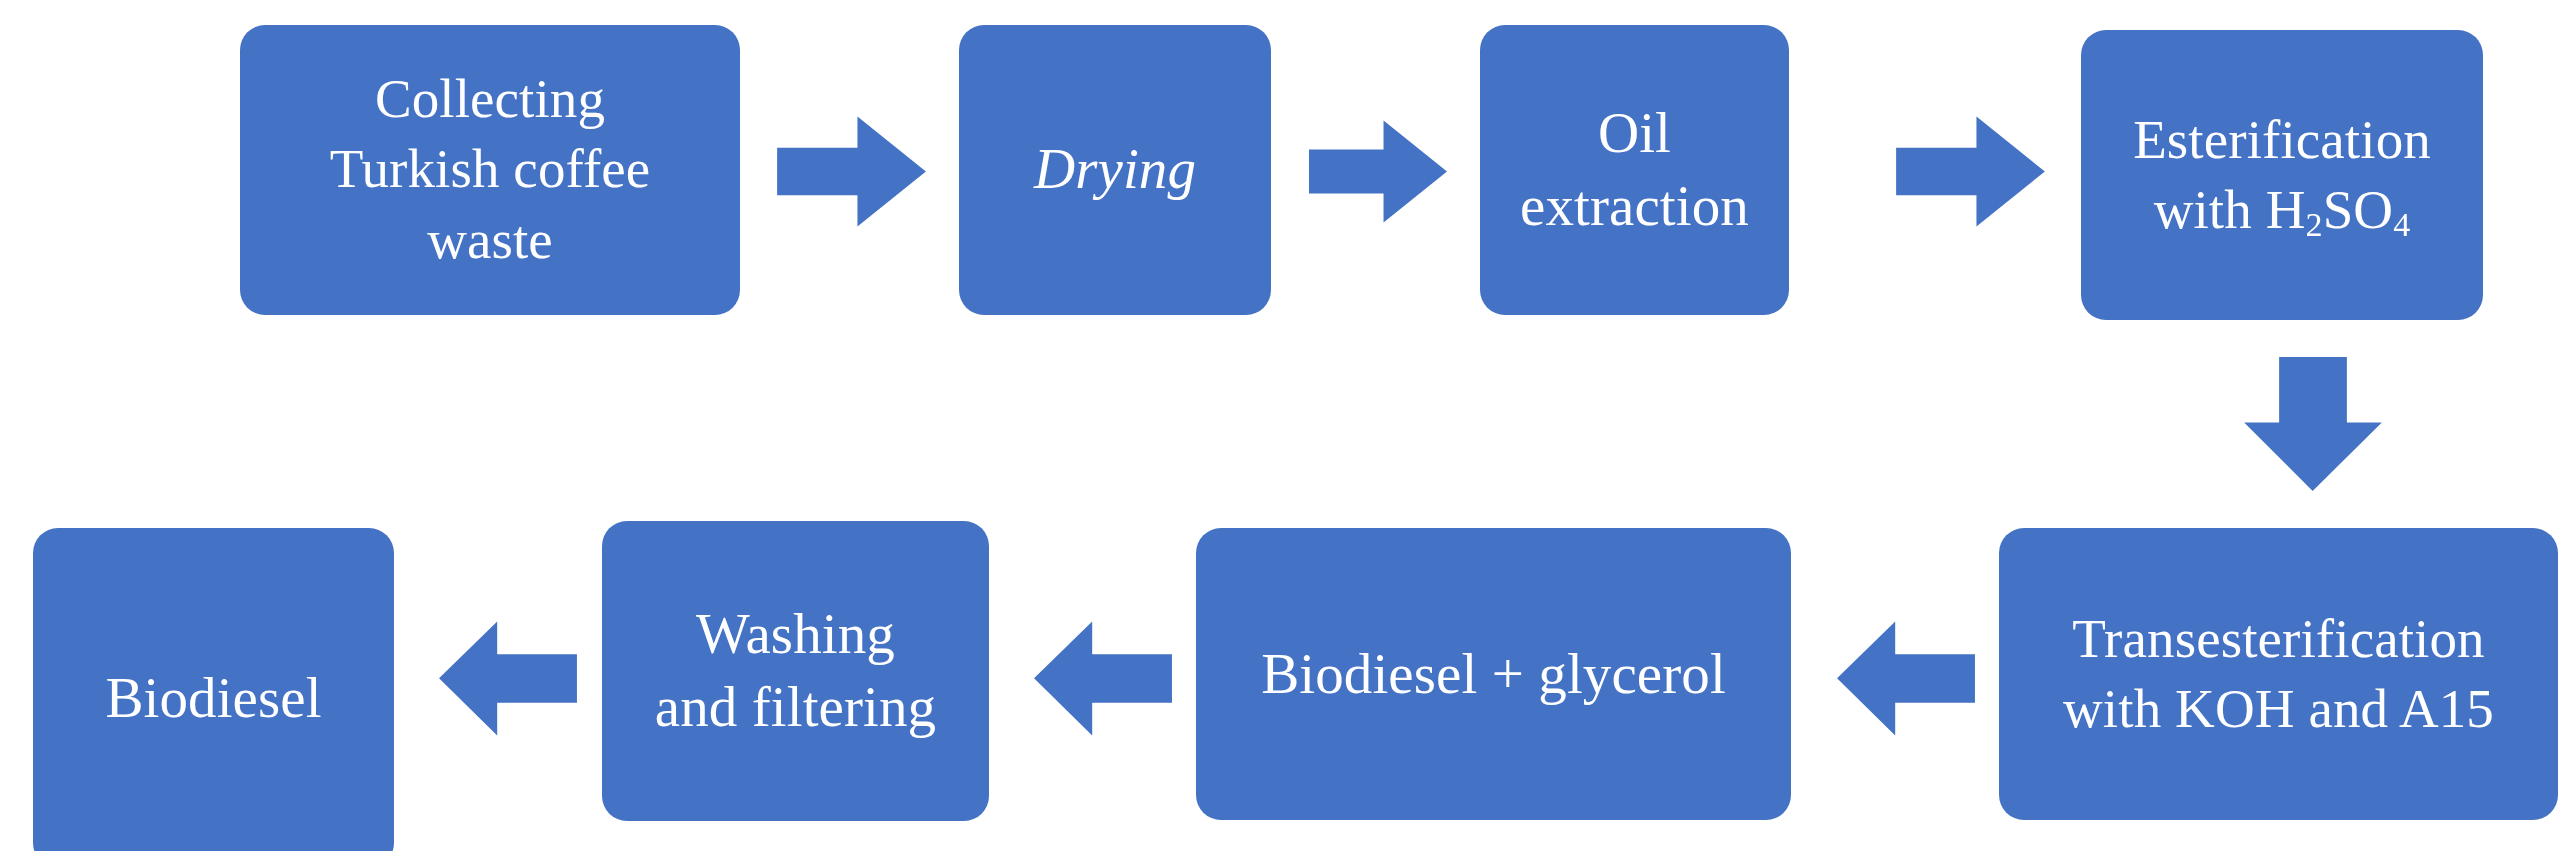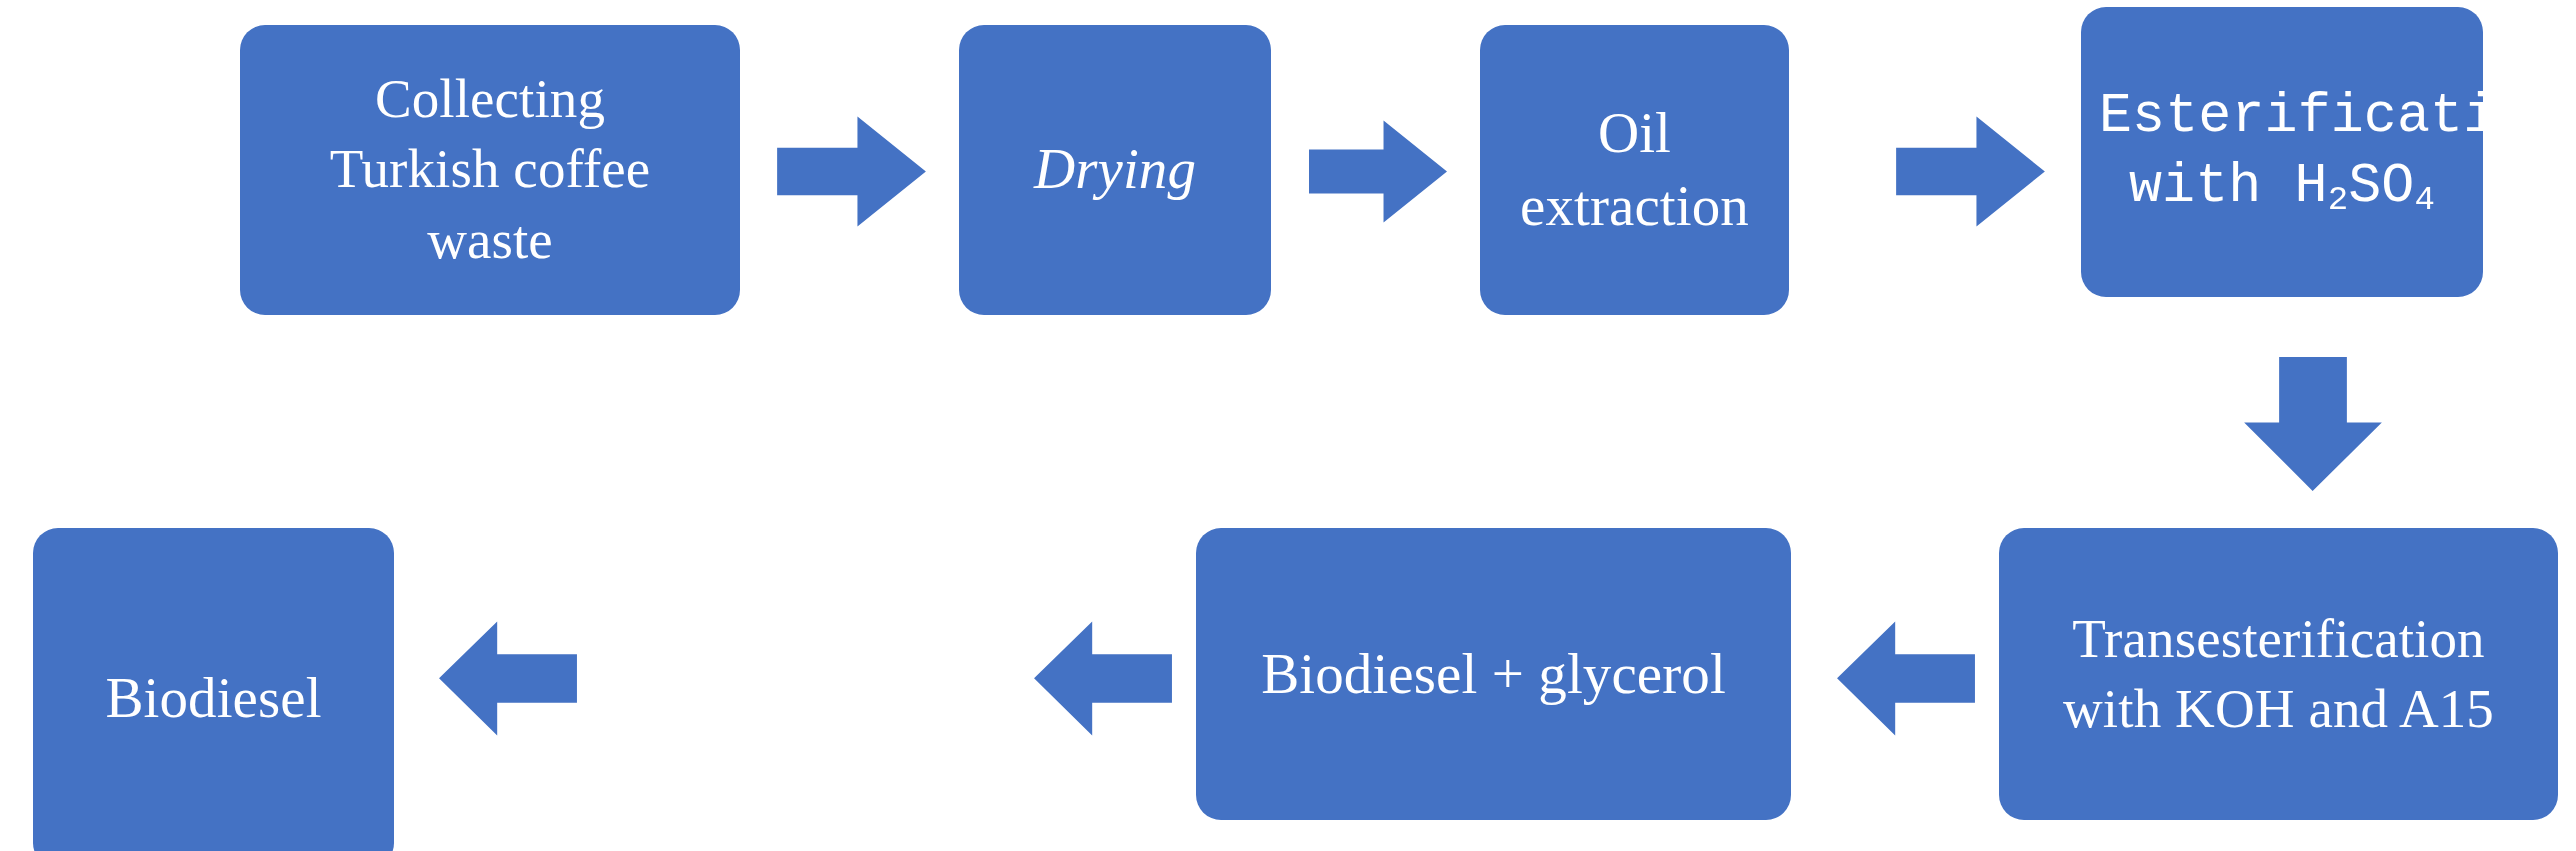--- a/index.html
+++ b/index.html
@@ -47,21 +47,21 @@
   .node sub {
     font-size: 0.62em;
     vertical-align: -0.22em;
     line-height: 0;
   }
 
   
   #node-collecting      { left: 240px;  top: 24.5px;   width: 500px;  height: 290px; }
   #node-drying          { left: 959px; top: 24.5px;   width: 312px;  height: 290px; font-style: italic; }
   #node-oil-extraction  { left: 1480px; top: 24.5px;   width: 309px;  height: 290px; }
-  #node-esterification  { left: 2081px; top: 7px;   width: 402px;  height: 290px; font-family: Liberation Mono, monospace; }
+  #node-esterification  { left: 2081px; top: 30px;   width: 402px;  height: 290px; }
 
   #node-transesterification { left: 1999px; top: 528px; width: 559px; height: 292px; }
   #node-biodiesel-glycerol  { left: 1196px; top: 528px; width: 595px; height: 292px; }
   #node-washing-filtering   { left: 602px;  top: 521px; width: 387px; height: 300px; }
   #node-biodiesel           { left: 33px;   top: 528px; width: 361px; height: 340px; }
 
   
   #node-collecting         { font-size: 55px; }
   #node-esterification     { font-size: 55px; }
   #node-transesterification{ font-size: 55px; text-align: center; }
@@ -150,20 +150,24 @@
   <div class="node" id="node-biodiesel-glycerol">
     <span class="label">Biodiesel + glycerol</span>
   </div>
 
   <div class="arrow" id="arrow-5">
     <svg viewBox="0 0 185 165" xmlns="http://www.w3.org/2000/svg" aria-hidden="true">
       <polygon points="185,50 78,50 78,6 0,82 78,159 78,115 185,115" fill="#4472C4"></polygon>
     </svg>
   </div>
 
+  <div class="node" id="node-washing-filtering">
+    <span class="label">Washing
+and filtering</span>
+  </div>
 
   <div class="arrow" id="arrow-6">
     <svg viewBox="0 0 185 165" xmlns="http://www.w3.org/2000/svg" aria-hidden="true">
       <polygon points="185,50 78,50 78,6 0,82 78,159 78,115 185,115" fill="#4472C4"></polygon>
     </svg>
   </div>
 
   <div class="node" id="node-biodiesel">
     <span class="label">Biodiesel</span>
   </div>

